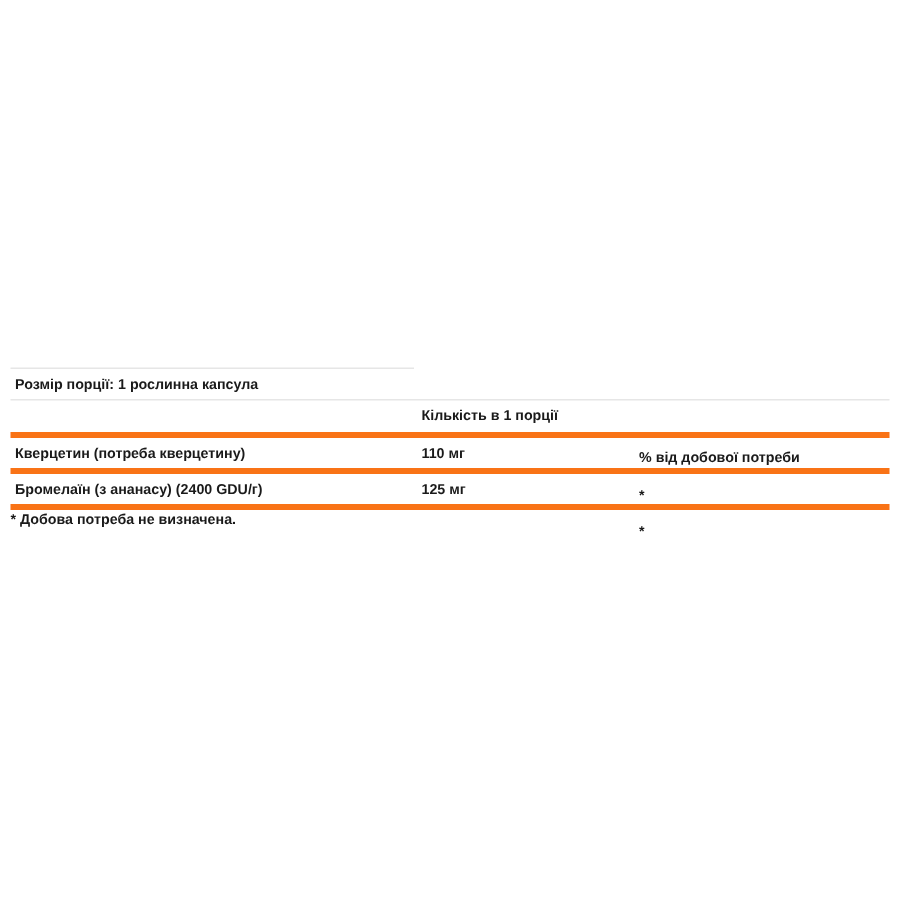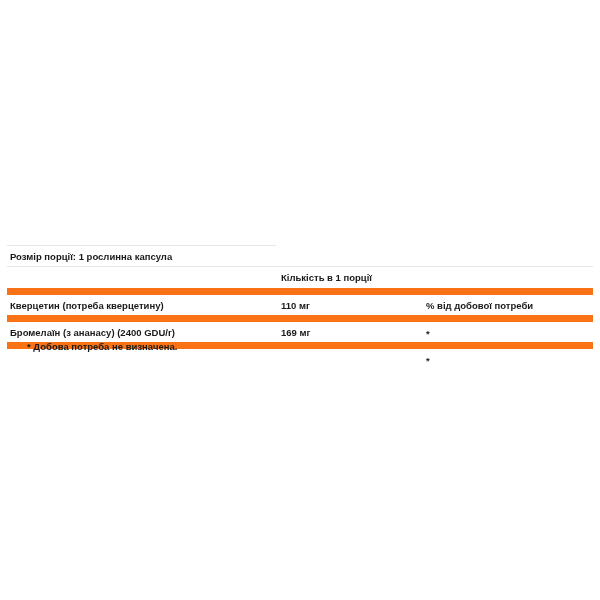--- a/index.html
+++ b/index.html
@@ -26,21 +26,21 @@
       font-weight: bold;
     }
     .top-rule {
       height: 1px;
       width: 269px;
       background: #e6e6e6;
     }
     .row {
       position: relative;
       height: 20px;
-      border-bottom: 7px solid #f97316;
+      border-bottom: 4px solid #f97316;
       display: flex;
       align-items: center;
     }
     .row.serving {
       height: 20px;
       border-bottom: 1px solid #e6e6e6;
     }
     .row.header {
       height: 21px;
     }
@@ -56,21 +56,20 @@
     .c-amount { left: 274px; }
     .c-dv { left: 419px; margin-top: 28px; }
     .footnote {
       position: absolute;
       left: 7px;
       top: 341px;
       font-size: 9.5px;
       font-weight: bold;
       color: #1a1a1a;
       white-space: nowrap;
-      margin-left: 20px;
     }
   </style>
 </head>
 <body>
 
 <div class="page">
   <div class="facts">
     <div class="top-rule"></div>
 
     <div class="row serving">
@@ -84,19 +83,19 @@
     </div>
 
     <div class="row">
       <span class="cell c-name">Кверцетин (потреба кверцетину)</span>
       <span class="cell c-amount">110 мг</span>
       <span class="cell c-dv">*</span>
     </div>
 
     <div class="row">
       <span class="cell c-name">Бромелаїн (з ананасу) (2400 GDU/г)</span>
-      <span class="cell c-amount">169 мг</span>
+      <span class="cell c-amount">125 мг</span>
       <span class="cell c-dv">*</span>
     </div>
   </div>
 
   <div class="footnote">* Добова потреба не визначена.</div>
 </div>
 
 </body></html>

